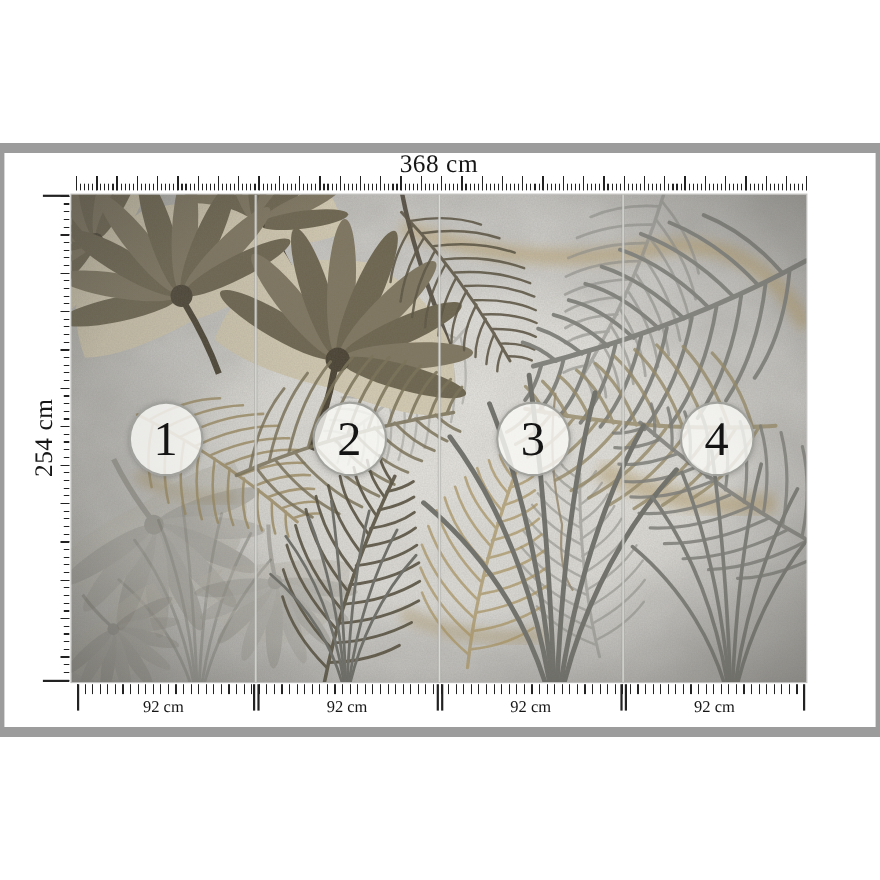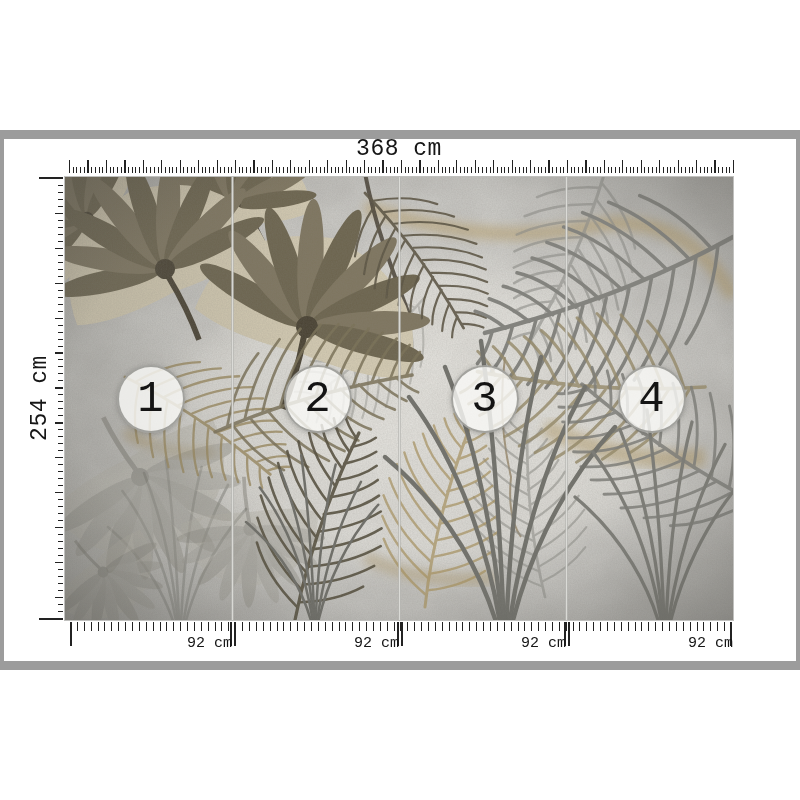--- a/index.html
+++ b/index.html
@@ -1,18 +1,18 @@
 <!DOCTYPE html>
 <html><head>
 <meta charset="utf-8">
 <style>
   html,body{margin:0;padding:0;background:#ffffff;}
   .stage{
     position:relative;width:800px;height:800px;background:#ffffff;overflow:hidden;
-    font-family:Liberation Mono, monospace;color:#1a1a1a;
+    font-family:Liberation Serif, serif;color:#1a1a1a;
   }
   
   .frame{
     position:absolute;left:0;top:130px;width:800px;height:540px;box-sizing:border-box;
     border-top:9px solid #9c9c9c;border-bottom:9px solid #9c9c9c;
     border-left:4px solid #9c9c9c;border-right:4px solid #9c9c9c;
     background:#ffffff;
   }
   .dim-top{
     position:absolute;left:65px;top:137px;width:668px;height:24px;line-height:24px;
@@ -40,21 +40,21 @@
     background-size:8px 100%,5px 100%;
     background-position:right top,right top;
     background-repeat:no-repeat,no-repeat;
   }
   .end-tick{position:absolute;left:39px;width:24px;height:2px;background:#222;}
   .ruler-bottom{
     position:absolute;left:70px;top:622px;width:661px;height:9px;
     background:repeating-linear-gradient(90deg,#222 0 1px,transparent 1px 6.885px);
   }
   .btick{position:absolute;top:622px;width:2px;height:24px;background:#222;}
-  .pw-label{position:absolute;top:635px;width:167px;text-align:right;font-size:15px;color:#161616;}
+  .pw-label{position:absolute;top:635px;width:167px;text-align:center;font-size:15px;color:#161616;}
   
   .art{
     position:absolute;left:65px;top:177px;width:668px;height:443px;
     outline:1px solid rgba(130,130,126,.5);background:#c9c8c4;
   }
   .art svg{display:block;}
   .divider{
     position:absolute;top:0;width:3px;height:443px;
     background:linear-gradient(90deg,rgba(150,150,146,.55),rgba(220,220,216,.95),rgba(150,150,146,.55));
   }

